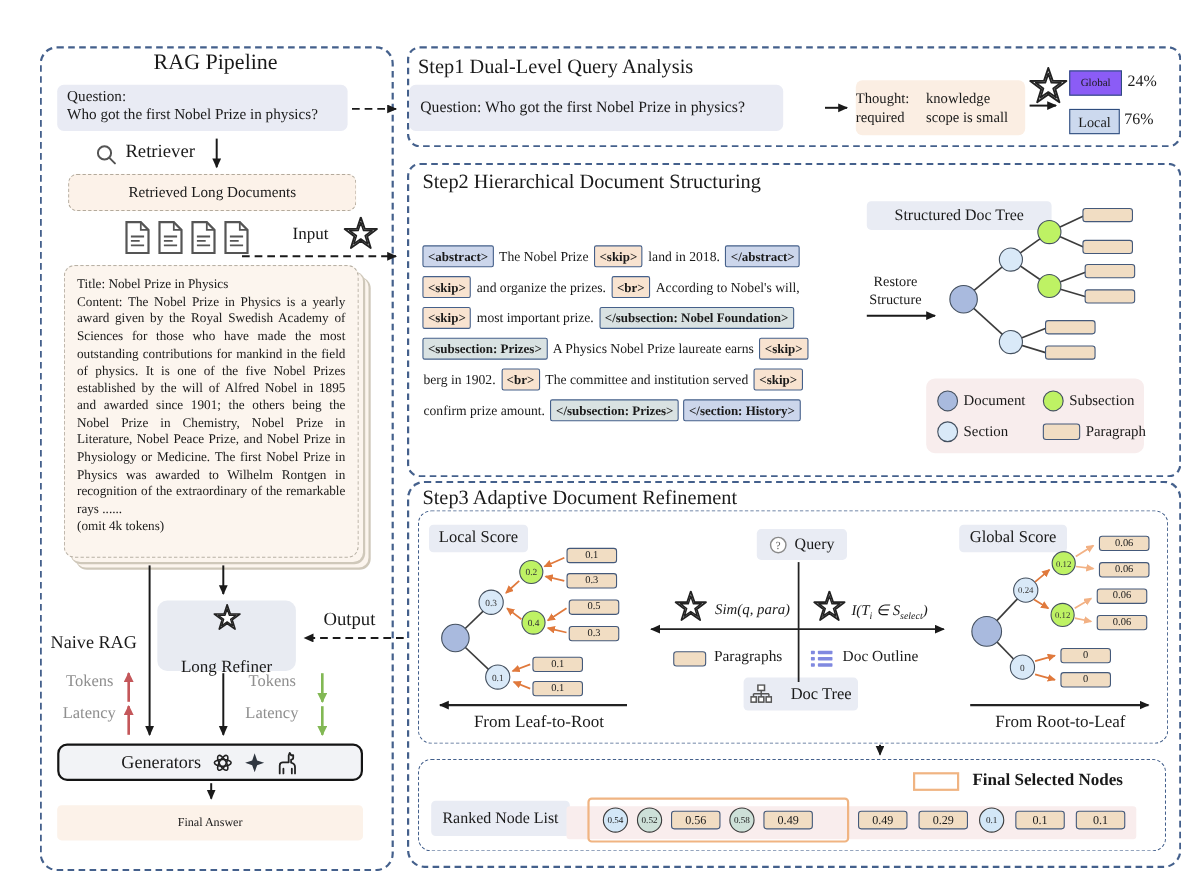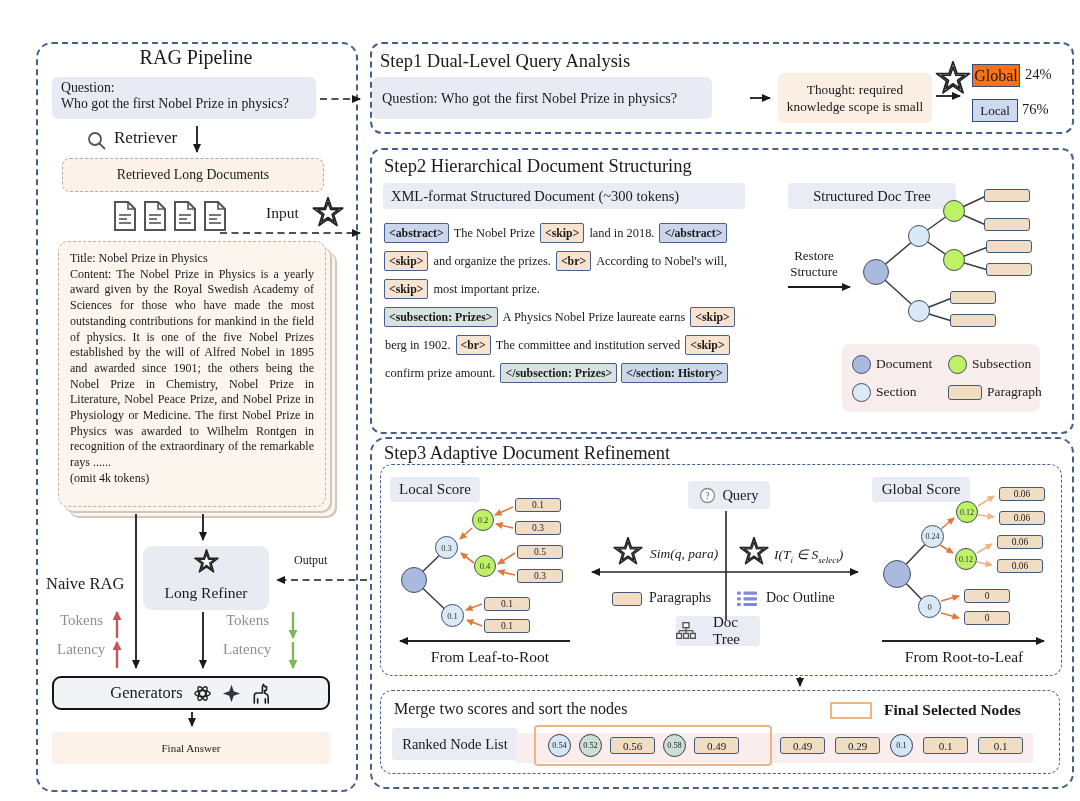--- a/index.html
+++ b/index.html
@@ -115,23 +115,23 @@
     <div class="bold">(omit 4k tokens)</div>
   </div>
 
   <div class="abs" style="left:143px;top:546px;width:126px;height:64px;background:#e8ebf2;border-radius:9px;">
     <span class="abs" style="left:50px;top:3px;">
       <svg width="27" height="26" viewBox="0 0 32 30">
           <polygon points="16,0.5 19.4,10.4 29.8,10.5 21.4,16.8 24.5,26.7 16,20.7 7.5,26.7 10.6,16.8 2.2,10.5 12.7,10.4" fill="#fff" stroke="#222" stroke-width="1.8" stroke-linejoin="round"></polygon>
           <polygon points="16,0.5 19.4,10.4 29.8,10.5 21.4,16.8 24.5,26.7 16,20.7 7.5,26.7 10.6,16.8 2.2,10.5 12.7,10.4" transform="translate(4.8,4.5) scale(0.7)" fill="none" stroke="#222" stroke-width="2.2" stroke-linejoin="round"></polygon>
         </svg>
     </span>
-    <div class="abs bold" style="left:0;top:38px;width:126px;text-align:center;font-size:15.5px;">Long Refiner</div>
-  </div>
-  <div class="abs bold" style="left:294px;top:553px;font-size:12px;text-align:center;">Output</div>
+    <div class="abs bold" style="left:0;top:52px;width:126px;text-align:center;font-size:15.5px;">Long Refiner</div>
+  </div>
+  <div class="abs bold" style="left:294px;top:553px;font-size:17px;text-align:center;">Output</div>
   <div class="abs bold" style="left:46px;top:574px;font-size:16.5px;">Naive RAG</div>
 
   <div class="abs greytxt" style="left:60px;top:612px;">Tokens</div>
   <div class="abs greytxt" style="left:57px;top:641px;">Latency</div>
   <div class="abs greytxt" style="left:226px;top:612px;">Tokens</div>
   <div class="abs greytxt" style="left:223px;top:641px;">Latency</div>
 
   <div class="abs" style="left:52px;top:676px;width:278px;height:34px;background:#f2f3f6;border:2.6px solid #141414;border-radius:9px;box-sizing:border-box;display:flex;align-items:center;justify-content:center;gap:9px;">
     <span class="bold" style="font-size:16.5px;">Generators</span>
     <span>
@@ -154,55 +154,55 @@
         </svg>
       </span>
   </div>
 
   <div class="abs peach center bold" style="left:52px;top:732px;width:278px;height:32px;border-radius:4px;font-size:11px;">Final Answer</div>
 
   <div class="abs bold" style="left:380px;top:51px;font-size:18.5px;">Step1 Dual-Level Query Analysis</div>
   <div class="abs" style="left:372px;top:77px;width:340px;height:42px;background:#e9ebf4;border-radius:6px;display:flex;align-items:center;padding:0 10px;box-sizing:border-box;font-size:14.3px;">
     <span><span class="bold">Question:</span><span> Who got the first Nobel Prize in physics?</span></span>
   </div>
-  <div class="abs" style="left:778px;top:73px;width:154px;height:50px;background:#fbeee3;border-radius:6px;display:flex;flex-direction:column;align-items:center;justify-content:center;font-size:13.3px;line-height:17px;">
+  <div class="abs" style="left:778px;top:73px;width:154px;height:50px;background:#fbeee3;border-radius:6px;display:flex;flex-direction:row;align-items:center;justify-content:center;font-size:13.3px;line-height:17px;">
     <div>Thought: required</div>
     <div><span class="bold">knowledge scope</span><span> is small</span></div>
   </div>
   <span class="abs" style="left:934px;top:61px;">
     <svg width="38" height="36" viewBox="0 0 32 30">
         <polygon points="16,0.5 19.4,10.4 29.8,10.5 21.4,16.8 24.5,26.7 16,20.7 7.5,26.7 10.6,16.8 2.2,10.5 12.7,10.4" fill="#fff" stroke="#222" stroke-width="1.5" stroke-linejoin="round"></polygon>
         <polygon points="16,0.5 19.4,10.4 29.8,10.5 21.4,16.8 24.5,26.7 16,20.7 7.5,26.7 10.6,16.8 2.2,10.5 12.7,10.4" transform="translate(4.8,4.5) scale(0.7)" fill="none" stroke="#222" stroke-width="2" stroke-linejoin="round"></polygon>
       </svg>
   </span>
-  <div class="abs center" style="left:972px;top:64px;width:48px;height:23px;background:#f97316;border:1.6px solid #2f4d7e;font-size:16px;box-sizing:border-box;">Global</div>
+  <div class="abs center" style="left:972px;top:64px;width:48px;height:23px;background:#8b5cf6;border:1.6px solid #2f4d7e;font-size:10px;box-sizing:border-box;">Global</div>
   <div class="abs" style="left:1025px;top:66px;font-size:14.5px;">24%</div>
   <div class="abs center" style="left:972px;top:99px;width:46px;height:23px;background:#ccd9ee;border:1.6px solid #2f4d7e;font-size:13px;box-sizing:border-box;">Local</div>
   <div class="abs" style="left:1022px;top:101px;font-size:14.5px;">76%</div>
 
   <div class="abs bold" style="left:384px;top:156px;font-size:18.5px;">Step2 Hierarchical Document Structuring</div>
-  <div class="abs chip bold" style="left:383px;top:183px;width:362px;height:26px;font-size:14.5px;justify-content:flex-start;padding-left:8px;box-sizing:border-box;">XML-format Structured Document (~300 tokens)</div>
   <div class="abs chip bold" style="left:788px;top:183px;width:168px;height:26px;font-size:14.5px;">Structured  Doc Tree</div>
   <div id="xml-lines">
       <div class="xline">
         <span class="xtag xtag-b">&lt;abstract&gt;</span>
         <span class="xtext">The Nobel Prize</span>
         <span class="xtag xtag-s">&lt;skip&gt;</span>
         <span class="xtext">land in 2018.</span>
         <span class="xtag xtag-b">&lt;/abstract&gt;</span>
       </div>
       <div class="xline">
         <span class="xtag xtag-s">&lt;skip&gt;</span>
         <span class="xtext">and organize the prizes.</span>
         <span class="xtag xtag-s">&lt;br&gt;</span>
         <span class="xtext">According to Nobel's will,</span>
       </div>
       <div class="xline">
         <span class="xtag xtag-s">&lt;skip&gt;</span>
         <span class="xtext">most important prize.</span>
+        <span class="xtag xtag-g">&lt;/subsection: Nobel Foundation&gt;</span>
       </div>
       <div class="xline">
         <span class="xtag xtag-g">&lt;subsection: Prizes&gt;</span>
         <span class="xtext">A Physics Nobel Prize laureate earns</span>
         <span class="xtag xtag-s">&lt;skip&gt;</span>
       </div>
       <div class="xline">
         <span class="xtext">berg in 1902.</span>
         <span class="xtag xtag-s">&lt;br&gt;</span>
         <span class="xtext">The committee and institution  served</span>
@@ -300,21 +300,21 @@
           <rect x="0" y="0.5" width="3.8" height="3.2" rx="0.8"></rect>
           <rect x="0" y="6.2" width="3.8" height="3.2" rx="0.8"></rect>
           <rect x="0" y="11.9" width="3.8" height="3.2" rx="0.8"></rect>
           <rect x="6.5" y="0.5" width="13.5" height="3.2" rx="0.8"></rect>
           <rect x="6.5" y="6.2" width="13.5" height="3.2" rx="0.8"></rect>
           <rect x="6.5" y="11.9" width="13.5" height="3.2" rx="0.8"></rect>
         </g>
       </svg>
   </span>
   <div class="abs" style="left:766px;top:590px;font-size:14px;">Doc Outline</div>
-  <div class="abs chip bold" style="left:676px;top:616px;width:84px;height:30px;gap:17px;font-size:15px;">
+  <div class="abs chip bold" style="left:676px;top:616px;width:104px;height:30px;gap:17px;font-size:15px;">
     <span>
         <svg width="20" height="18" viewBox="0 0 20 18">
           <g fill="#fff" stroke="#555" stroke-width="1.4">
             <rect x="7" y="0.7" width="6" height="5"></rect>
           </g>
           <path d="M10 5.7 V8.7 M3 8.7 H17 M3 8.7 V11.2 M10 8.7 V11.2 M17 8.7 V11.2" stroke="#555" stroke-width="1.3" fill="none"></path>
           <g fill="#fff" stroke="#555" stroke-width="1.4">
             <rect x="0.7" y="11.5" width="4.8" height="4.8"></rect>
             <rect x="7.6" y="11.5" width="4.8" height="4.8"></rect>
             <rect x="14.5" y="11.5" width="4.8" height="4.8"></rect>
@@ -330,21 +330,20 @@
   <div class="cnode f-sub" style="left:956px;top:501px;width:22px;height:22px;font-size:8px;">0.12</div>
   <div class="cnode f-sub" style="left:955px;top:548px;width:22px;height:22px;font-size:8px;">0.12</div>
   <div class="pnode" style="left:999px;top:487px;width:46px;height:14px;">0.06</div>
   <div class="pnode" style="left:999px;top:511px;width:46px;height:14px;">0.06</div>
   <div class="pnode" style="left:997px;top:535px;width:46px;height:14px;">0.06</div>
   <div class="pnode" style="left:997px;top:559px;width:46px;height:14px;">0.06</div>
   <div class="pnode" style="left:964px;top:589px;width:46px;height:14px;">0</div>
   <div class="pnode" style="left:964px;top:611px;width:46px;height:14px;">0</div>
   <div class="abs bold" style="left:878px;top:648px;width:172px;text-align:center;font-size:15.5px;">From Root-to-Leaf</div>
 
-  <div class="abs bold" style="left:394px;top:700px;font-size:16px;">Merge two scores and sort the nodes</div>
   <span class="abs" style="left:830px;top:702px;width:42px;height:17px;border:2px solid #f0b482;background:#fff;box-sizing:border-box;"></span>
   <div class="abs" style="left:884px;top:701px;font-size:15.5px;font-weight:bold;">Final Selected Nodes</div>
   <div class="abs chip bold" style="left:392px;top:728px;width:126px;height:32px;font-size:14.5px;">Ranked Node List</div>
   <div class="abs" style="left:515px;top:733px;width:518px;height:30px;background:#f9eded;border-radius:3px;"></div>
   <div id="sel-group" class="abs" style="left:534px;top:725px;width:238px;height:41px;border:2px solid #f0b482;border-radius:4px;box-sizing:border-box;display:flex;align-items:center;gap:8px;padding-left:12px;">
       <div class="rk-c rk-sec">0.54</div>
       <div class="rk-c rk-sub">0.52</div>
       <div class="rk-r">0.56</div>
       <div class="rk-c rk-sub">0.58</div>
       <div class="rk-r">0.49</div>

